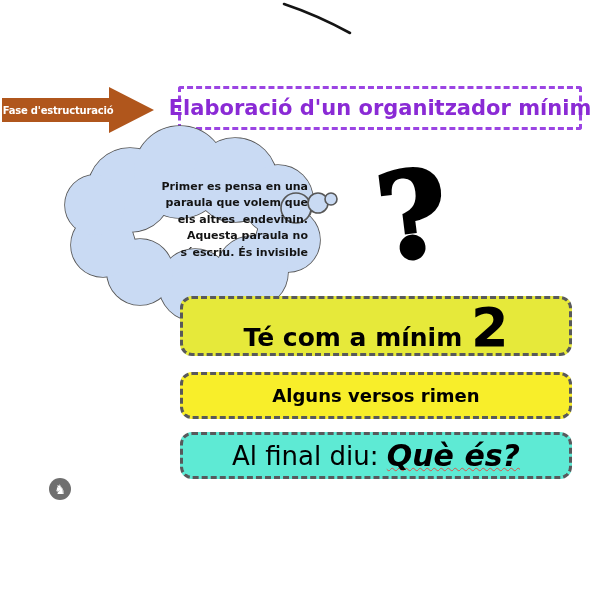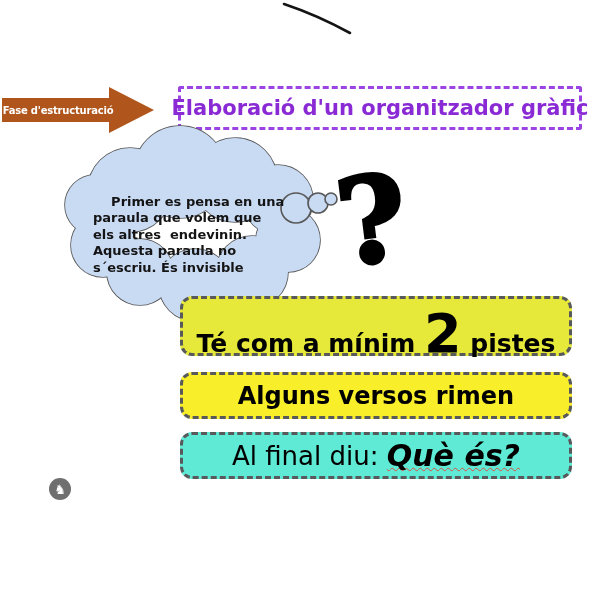--- a/index.html
+++ b/index.html
@@ -1,59 +1,59 @@
 <!DOCTYPE html>
 <html><head>
 <meta charset="utf-8">
 <style>
   html,body{margin:0;padding:0;background:#ffffff;}
   .slide{position:relative;width:600px;height:600px;background:#ffffff;overflow:hidden;
-         font-family:"DejaVu Sans","Liberation Sans",sans-serif;}
+         font-family:"DejaVu Sans","Liberation Sans",sans-serif;text-align:right;}
 
   
   .top-stroke{position:absolute;left:280px;top:1px;width:76px;height:36px;}
 
   
   .arrow-svg{position:absolute;left:2px;top:85px;width:156px;height:50px;}
   .arrow-label{position:absolute;left:5px;top:98px;width:106px;height:24px;
                display:flex;align-items:center;justify-content:center;
                color:#ffffff;font-size:10px;font-weight:bold;letter-spacing:-0.2px;white-space:nowrap;}
 
   
   .title-box{position:absolute;left:178px;top:86px;width:404px;height:44px;box-sizing:border-box;
              border:3px dashed #9b44e3;border-radius:3px;
              display:flex;align-items:center;justify-content:center;}
   .title-text{color:#8a2ad5;font-size:21px;font-weight:bold;white-space:nowrap;}
 
   
   .cloud-svg{position:absolute;left:60px;top:125px;width:290px;height:200px;}
   .cloud-stroke{fill:#c9daf3;stroke:#575757;stroke-width:1.6;}
   .cloud-fill{fill:#c9daf3;stroke:none;}
-  .cloud-text{position:absolute;left:93px;top:177px;width:215px;
-              font-size:13px;font-weight:600;color:#141414;line-height:16.5px;
+  .cloud-text{position:absolute;left:93px;top:162px;width:215px;
+              font-size:11px;font-weight:600;color:#141414;line-height:16.5px;
               white-space:pre-wrap;}
   .squiggle{text-decoration-style:wavy;text-decoration-color:#e03a2f;
             text-decoration-thickness:1px;text-decoration-skip-ink:none;}
 
   
   .qmark{position:absolute;left:338px;top:163px;width:110px;height:120px;
          font-family:"DejaVu Serif","Liberation Serif",serif;font-weight:bold;
          font-size:118px;line-height:110px;color:#000;
          -webkit-text-stroke:4px #000;transform:rotate(-7deg);}
 
   
   .card{position:absolute;left:180px;width:392px;box-sizing:border-box;
         border:3px dashed #58595b;border-radius:12px;color:#000;}
   .card-1{top:296px;height:60px;display:flex;justify-content:center;align-items:baseline;
-          line-height:1;padding-top:8px;}
+          line-height:1;padding-top:2px;}
   .card-2{top:372px;height:47px;display:flex;justify-content:center;align-items:center;}
   .card-3{top:432px;height:47px;display:flex;justify-content:center;align-items:center;}
   .card-txt{font-size:25px;font-weight:700;white-space:pre;}
   .big-number{font-size:54px;font-weight:800;white-space:pre;}
-  .card2-txt{font-size:24px;font-weight:700;white-space:nowrap;}
+  .card2-txt{font-size:18px;font-weight:700;white-space:nowrap;}
   .card3-prefix{font-size:26px;font-weight:500;white-space:pre;}
   .card3-emph{font-size:30px;font-weight:800;font-style:italic;white-space:pre;
               text-decoration:underline;text-decoration-style:wavy;text-decoration-color:#d9544a;
               text-decoration-thickness:1px;text-decoration-skip-ink:none;}
 
   
   .logo{position:absolute;left:49px;top:478px;width:22px;height:22px;border-radius:50%;
         background:#6f6f6f;display:flex;align-items:center;justify-content:center;
         color:#ffffff;font-size:13px;line-height:1;}
 </style>
@@ -65,21 +65,21 @@
   <svg class="top-stroke" viewBox="0 0 76 36">
     <path d="M4,3 C22,9 48,20 70,32" fill="none" stroke="#141414" stroke-width="2.6" stroke-linecap="round"></path>
   </svg>
 
   <svg class="arrow-svg" viewBox="0 0 156 50">
     <polygon points="0,13 107,13 107,2 152,25 107,48 107,37 0,37" fill="#b0561c"></polygon>
   </svg>
   <div class="arrow-label">Fase d'estructuració</div>
 
   <div class="title-box">
-    <span class="title-text">Elaboració d'un organitzador gràfic</span>
+    <span class="title-text">Elaboració d'un organitzador mínim</span>
   </div>
 
   <svg class="cloud-svg" viewBox="0 0 290 200">
     <g>
       <circle class="cloud-stroke" cx="70" cy="65" r="42"></circle>
       <circle class="cloud-stroke" cx="120" cy="47" r="46"></circle>
       <circle class="cloud-stroke" cx="175" cy="55" r="42"></circle>
       <circle class="cloud-stroke" cx="218" cy="75" r="35"></circle>
       <circle class="cloud-stroke" cx="228" cy="115" r="32"></circle>
       <circle class="cloud-stroke" cx="192" cy="147" r="36"></circle>
@@ -110,21 +110,20 @@
 els altres  </span><span class="squiggle">endevinin.</span><span>
 Aquesta paraula no
 s´escriu. És invisible</span>
   </div>
 
   <div class="qmark">?</div>
 
   <div class="card card-1" style="background: rgb(230, 233, 58);">
     <span class="card-txt">Té com a mínim </span>
       <span class="big-number">2</span>
-      <span class="card-txt"> pistes</span>
   </div>
 
   <div class="card card-2" style="background: rgb(248, 238, 42);">
     <span class="card2-txt">Alguns versos rimen</span>
   </div>
 
   <div class="card card-3" style="background: #5eead4;">
     <span class="card3-prefix">Al final diu: </span>
       <span class="card3-emph">Què és?</span>
   </div>

